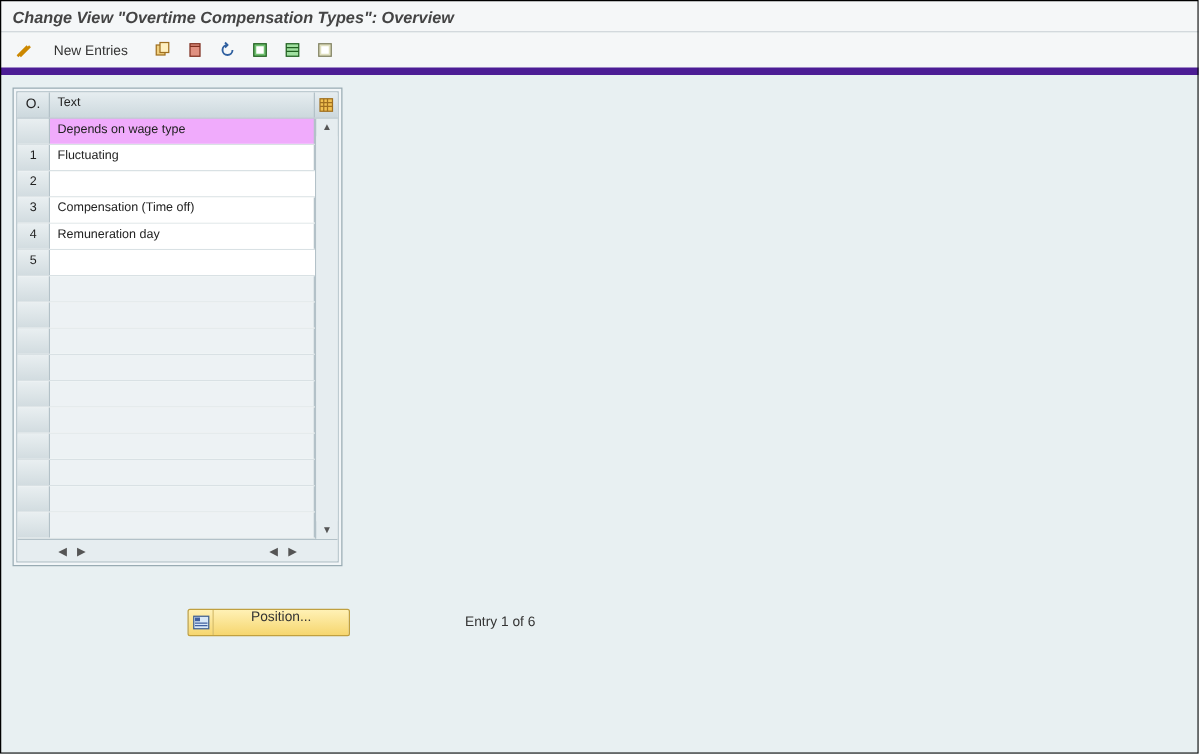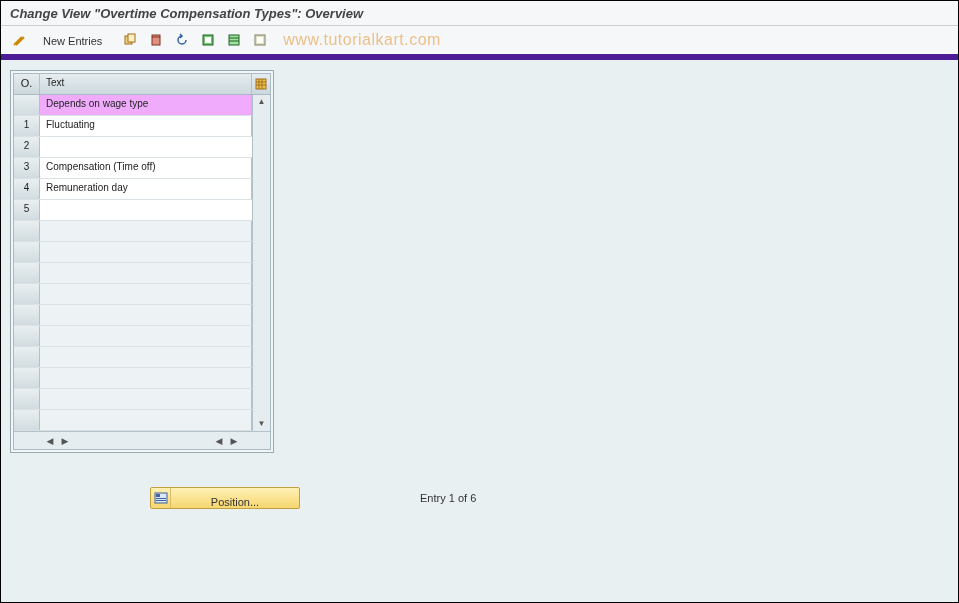--- a/index.html
+++ b/index.html
@@ -161,44 +161,44 @@
     }
     .grid-body { flex: 1; }
     .footer-area {
       margin-top: 34px;
       display: flex;
       align-items: center;
       padding-left: 140px;
     }
     .position-btn {
       display: flex;
-      align-items: flex-end;
+      align-items: flex-start;
       height: 22px;
       background: linear-gradient(#fff1b5, #f6d66f);
       border: 1px solid #c0a040;
       border-radius: 2px;
       cursor: pointer;
-      width: 150px;
+      width: 130px;
     }
     .position-btn .pico {
       width: 20px;
       height: 20px;
       display: flex;
       align-items: center;
       justify-content: center;
       border-right: 1px solid #d8bf6e;
     }
     .position-btn .plabel {
       flex: 1;
       text-align: center;
       font-size: 11px;
       color: #333;
     }
     .entry-text {
-      margin-left: 120px;
+      margin-left: 92px;
       font-size: 11px;
       color: #333;
     }
     .outer-border {
       border: 1px solid #000;
       width: 959px;
       height: 603px;
       position: absolute;
       top: 0; left: 0;
       pointer-events: none;
@@ -250,21 +250,20 @@
         <line x1="2" y1="5" x2="12" y2="5" stroke="#206020"></line>
         <line x1="2" y1="8" x2="12" y2="8" stroke="#206020"></line>
       </svg>
   </span>
   <span class="tbtn">
     <svg width="14" height="14">
         <rect x="2" y="2" width="10" height="10" fill="#e0e0c0" stroke="#808060"></rect>
         <rect x="4" y="4" width="6" height="6" fill="#fff"></rect>
       </svg>
   </span>
-  <span class="watermark">www.tutorialkart.com</span>
 </div>
 
 <div class="content">
   <div class="table-card">
     <div class="grid">
       <div class="grid-head">
         <div class="col-o">O.</div>
         <div class="col-text">Text</div>
         <div class="col-settings">
           <svg width="12" height="12">

